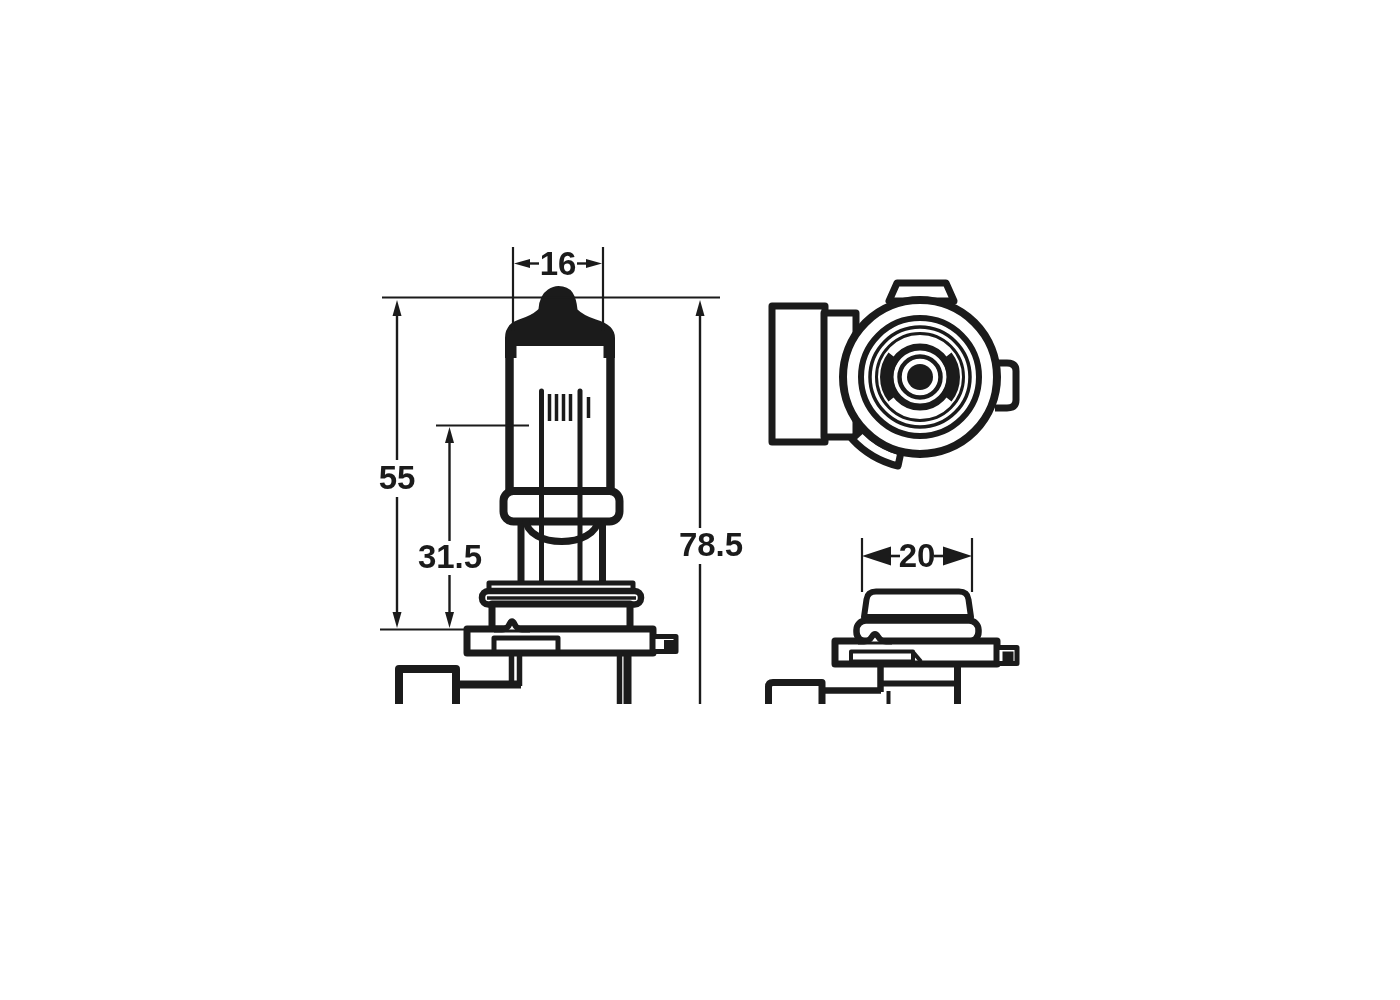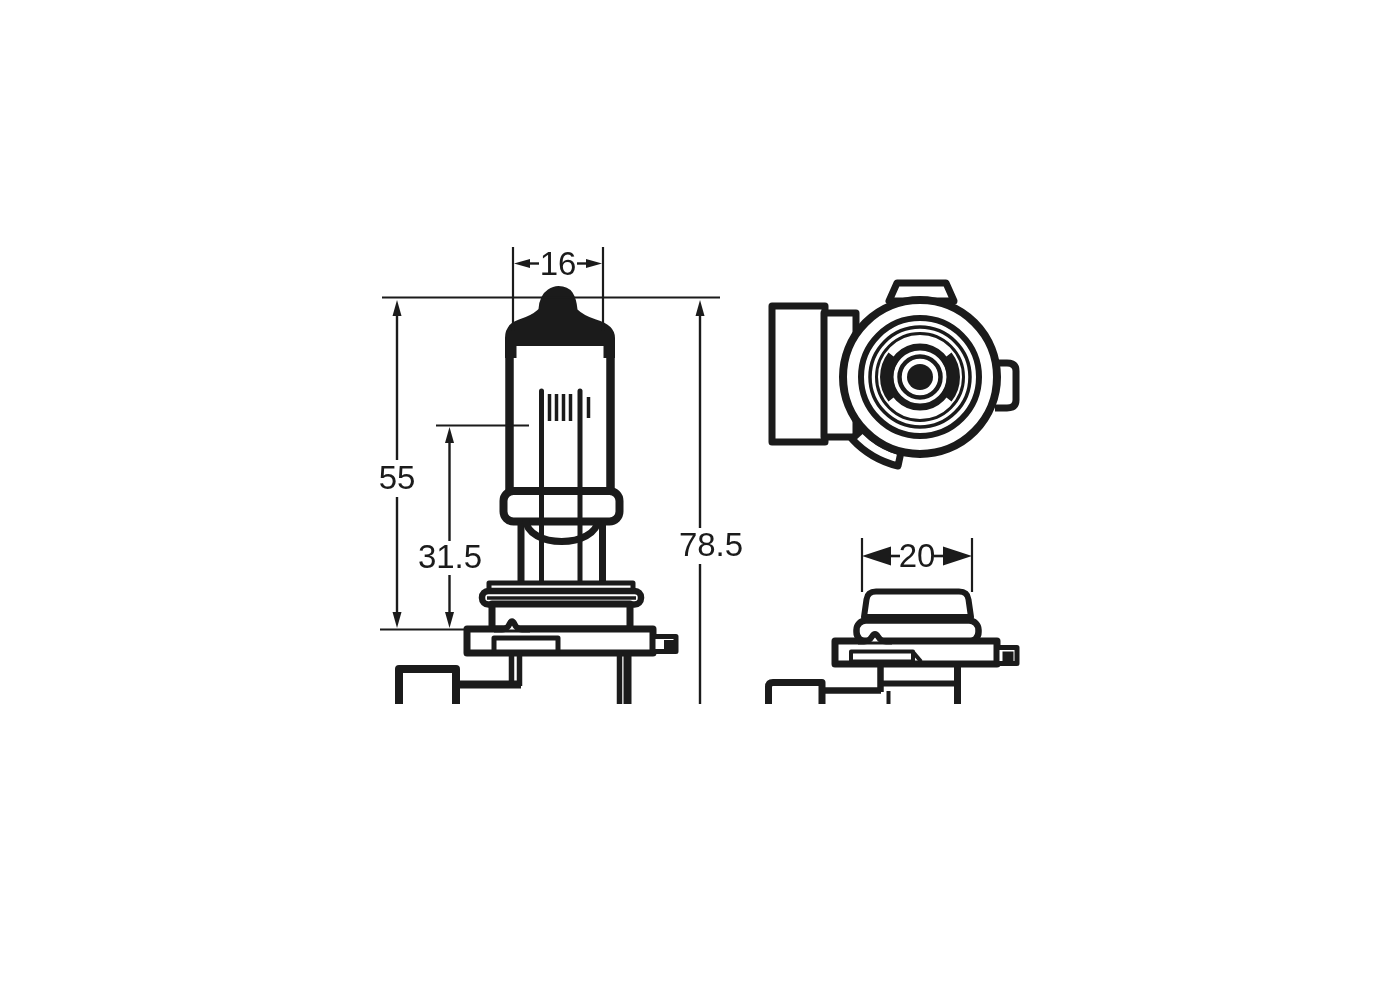--- a/index.html
+++ b/index.html
@@ -4,20 +4,21 @@
 <style>
   html, body {
     margin: 0; padding: 0;
     background: var(--bg, #ffffff);
   }
   #stage {
     position: relative;
     width: 1400px; height: 704px;
     background: var(--bg, #ffffff);
     overflow: hidden;
+    font-weight: bold;
   }
   svg { display: block; }
   .ln { stroke: var(--line, #1b1b1b); fill: none; stroke-linejoin: round; }
   .wf { stroke: var(--line, #1b1b1b); fill: var(--bg, #ffffff); stroke-linejoin: round; }
   .bf { fill: var(--line, #1b1b1b); stroke: none; }
   text.dim {
     font-family: "Liberation Sans", "DejaVu Sans", sans-serif;
     font-size: 33px;
     fill: var(--line, #1b1b1b);
     text-anchor: middle;

